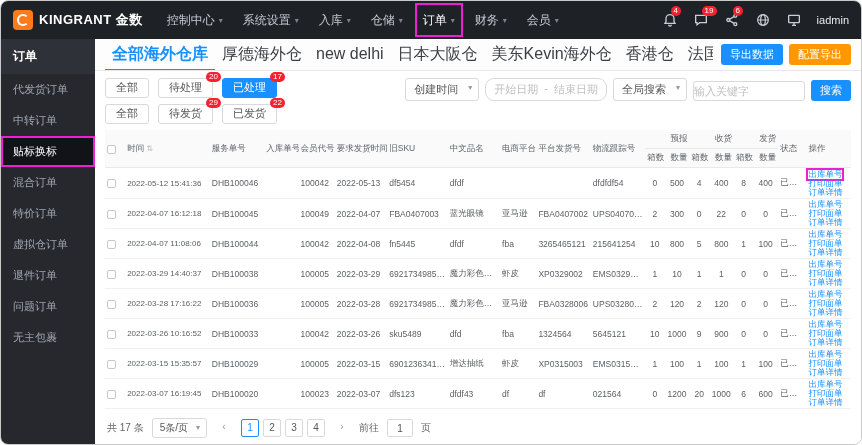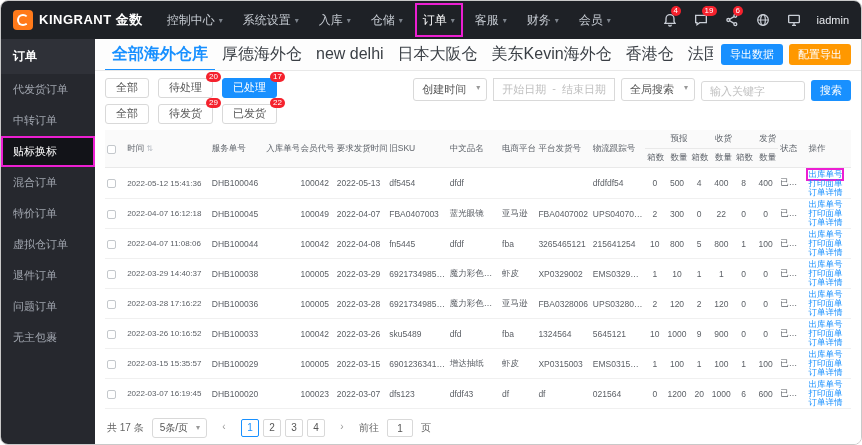--- a/index.html
+++ b/index.html
@@ -45,22 +45,22 @@
   
   .filters{display:flex;justify-content:space-between;align-items:flex-start;padding:7px 10px 4px;flex-shrink:0;}
   .chip-rows{display:flex;flex-direction:column;gap:6px;}
   .chip-row{display:flex;gap:9px;}
   .chip{position:relative;border:1px solid #d9d9d9;border-radius:3px;background:#fff;font-size:11px;color:#555;padding:1px 10px 2px;cursor:pointer;white-space:nowrap;}
   .chip.active{background:#1890ff;border-color:#1890ff;color:#fff;}
   .chip-badge{position:absolute;top:-7px;right:-9px;background:#f5222d;color:#fff;font-size:8px;line-height:10px;padding:0 3px;border-radius:6px;}
   .search-bar{display:flex;align-items:flex-end;gap:6px;flex-wrap:nowrap;}
   .selectbox{position:relative;border:1px solid #d9d9d9;border-radius:3px;font-size:11px;color:#555;padding:3px 20px 3px 8px;background:#fff;cursor:pointer;white-space:nowrap;}
   .selectbox::after{content:"▾";position:absolute;right:6px;top:4px;font-size:8px;color:#999;}
-  .daterange{border:1px solid #d9d9d9;border-radius:0;font-size:11px;color:#bfbfbf;padding:3px 8px;display:flex;gap:6px;white-space:nowrap;background:#fff;cursor:pointer;}
-  .kw-input{border:1px solid #d9d9d9;border-radius:3px;font-size:11px;padding:3px 8px;width:104px;color:#333;outline:none;}
+  .daterange{border:1px solid #d9d9d9;border-radius:9px;font-size:11px;color:#bfbfbf;padding:3px 8px;display:flex;gap:6px;white-space:nowrap;background:#fff;cursor:pointer;}
+  .kw-input{border:1px solid #d9d9d9;border-radius:3px;font-size:11px;padding:3px 0;width:112px;color:#333;outline:none;}
   .kw-input::placeholder{color:#bfbfbf;}
 
   
   .table-wrap{padding:2px 10px 0;flex:1;min-height:0;overflow:hidden;}
   table{width:100%;border-collapse:collapse;table-layout:fixed;}
   thead th{background:#fafafa;font-size:8.5px;font-weight:normal;color:#5f646b;text-align:left;padding:3px 2px;border-bottom:1px solid #e9e9e9;white-space:nowrap;overflow:hidden;}
   th.grp,th.sub{text-align:right;}
   th.sortable::after{content:"⇅";margin-left:2px;font-size:8px;color:#b9bec5;}
   tbody td{font-size:8.5px;color:#5c6066;padding:1px 2px;border-bottom:1px solid #f0f0f0;white-space:nowrap;overflow:hidden;text-overflow:ellipsis;vertical-align:middle;}
   td.num{text-align:center;}
@@ -96,23 +96,20 @@
           <span>系统设置</span>
         </div>
         <div class="menu-item">
           <span>入库</span>
         </div>
         <div class="menu-item">
           <span>仓储</span>
         </div>
         <div class="menu-item annotated">
           <span>订单</span>
-        </div>
-        <div class="menu-item">
-          <span>客服</span>
         </div>
         <div class="menu-item">
           <span>财务</span>
         </div>
         <div class="menu-item">
           <span>会员</span>
         </div>
       </nav>
     <div class="nav-right">
       <span style="display:flex;gap:15px;align-items:center;">

